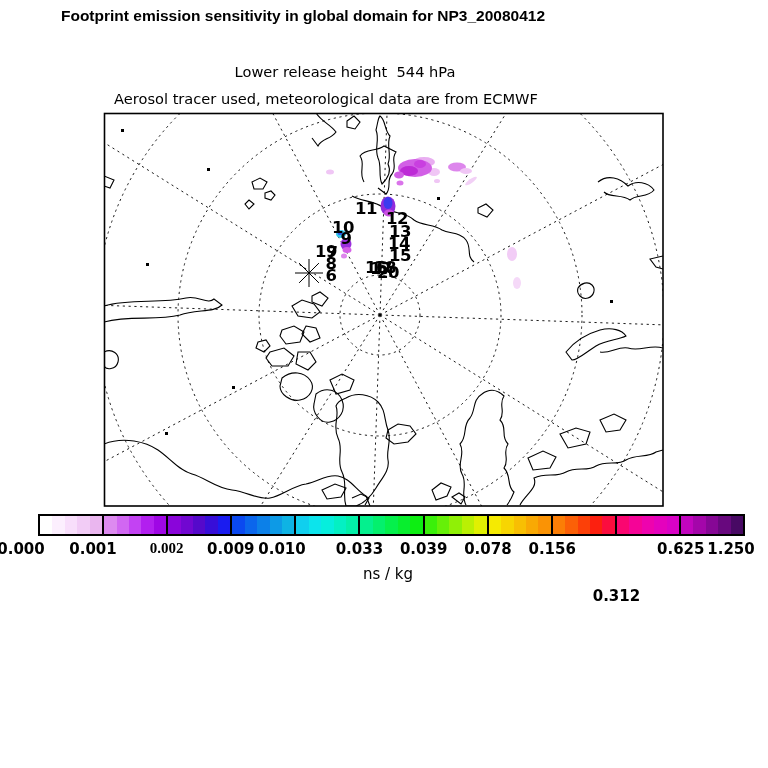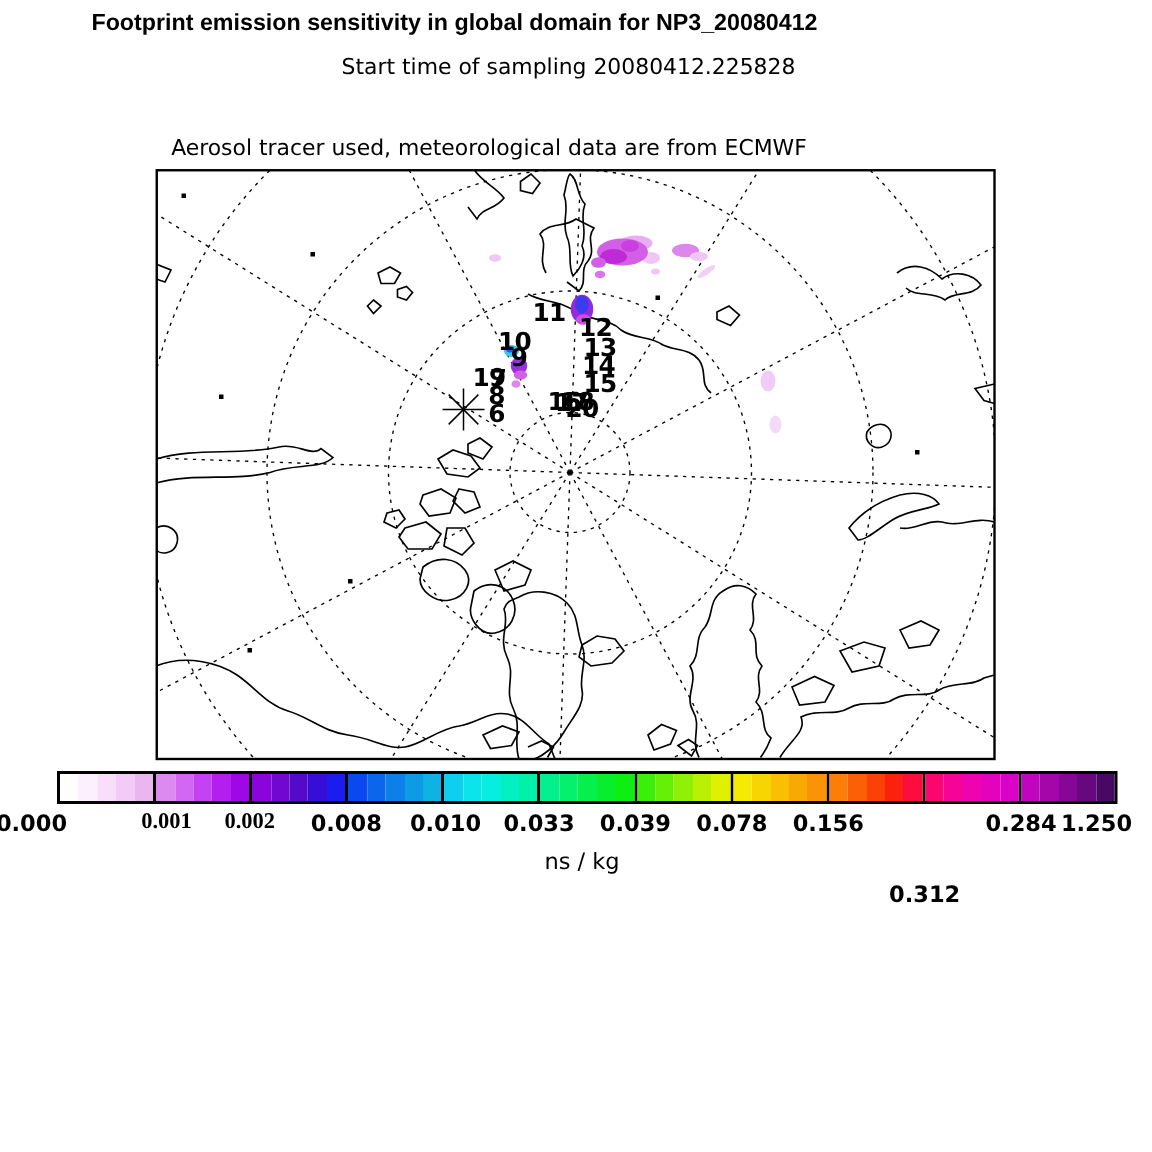--- a/index.html
+++ b/index.html
@@ -33,23 +33,23 @@
         transform:translateX(4px);white-space:pre;}
   .maxv{position:absolute;left:0;top:596px;width:768px;text-align:center;font-size:15px;white-space:pre;}
 </style>
 </head>
 <body>
 
 <div class="page">
 
   <div class="hdr title">Footprint emission sensitivity in global domain for NP3_20080412</div>
   <div class="hdr l2">
-    <span>Start time of sampling 20080412.225828</span>
   </div>
   <div class="hdr l3">
+    <span>Lower release height  544 hPa</span>
   </div>
   <div class="hdr l4">Aerosol tracer used, meteorological data are from ECMWF</div>
 
   <svg id="map-svg" width="768" height="768" viewBox="0 0 768 768">
     <defs>
       <clipPath id="mapclip">
           <rect x="104.5" y="113.5" width="558.5" height="392.5"></rect>
         </clipPath>
     </defs>
     <g clip-path="url(#mapclip)">
@@ -241,27 +241,27 @@
           <div class="cb-cell" style="background: rgb(193, 5, 190);"></div>
           <div class="cb-cell" style="background: rgb(164, 6, 170);"></div>
           <div class="cb-cell" style="background: rgb(134, 7, 149);"></div>
           <div class="cb-cell" style="background: rgb(104, 8, 126);"></div>
           <div class="cb-cell" style="background: rgb(72, 9, 100);"></div>
         </div>
       </div>
   </div>
   <div class="cb-ticks" id="cb-ticks">
       <span class="cb-tick" style="left: 21px;">0.000</span>
-      <span class="cb-tick" style="left: 111px; font-family: Liberation Serif, serif;">0.001</span>
+      <span class="cb-tick" style="left: 93px;">0.001</span>
       <span class="cb-tick" style="left: 166.545px; font-family: Liberation Serif, serif;">0.002</span>
-      <span class="cb-tick" style="left: 230.818px;">0.008</span>
-      <span class="cb-tick" style="left: 297px; text-align: center;">0.010</span>
+      <span class="cb-tick" style="left: 230.818px;">0.009</span>
+      <span class="cb-tick" style="left: 282px; text-align: center;">0.010</span>
       <span class="cb-tick" style="left: 359.364px;">0.033</span>
       <span class="cb-tick" style="left: 423.636px;">0.039</span>
       <span class="cb-tick" style="left: 487.909px;">0.078</span>
       <span class="cb-tick" style="left: 552.182px;">0.156</span>
       <span class="cb-tick" style="left: 616.455px; margin-top: 47px;">0.312</span>
-      <span class="cb-tick" style="left: 680.727px;">0.284</span>
+      <span class="cb-tick" style="left: 680.727px;">0.625</span>
       <span class="cb-tick" style="left: 731px; text-align: right;">1.250</span>
     </div>
   <div class="unit">ns / kg</div>
 
 </div>
 
 </body></html>

